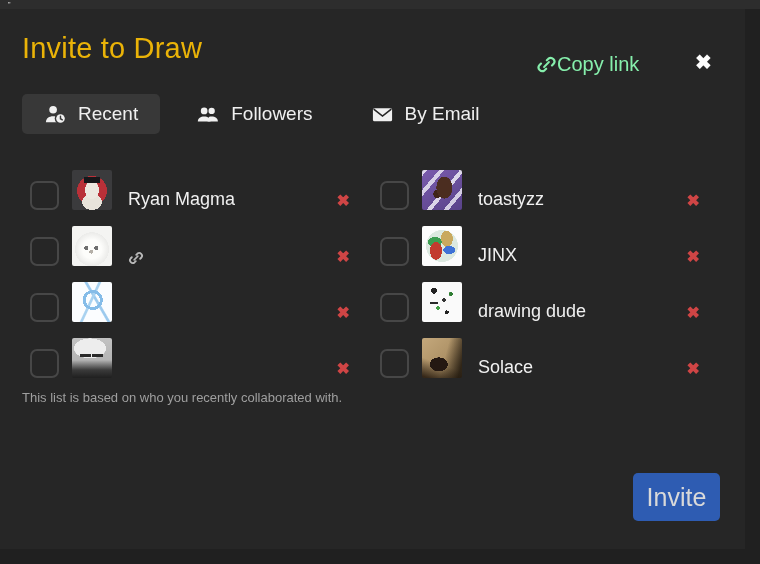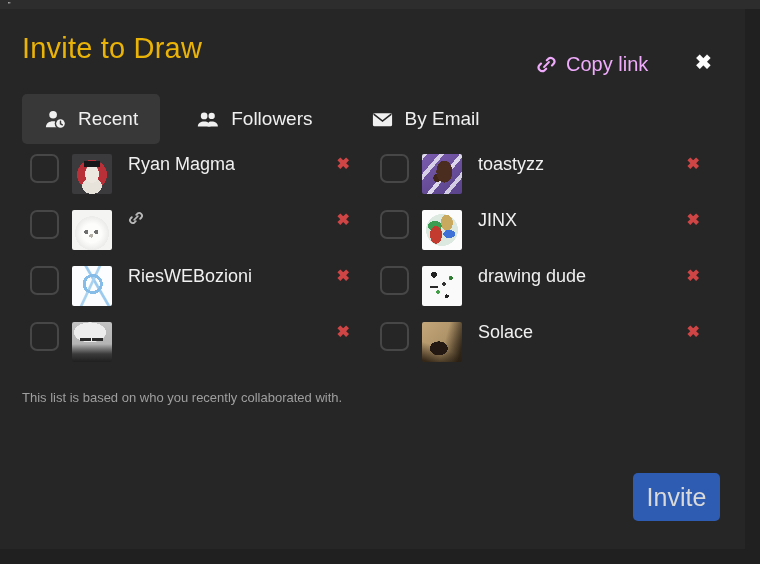--- a/index.html
+++ b/index.html
@@ -20,45 +20,45 @@
   .modal {
     position:absolute; left:0; top:9px; width:745px; height:540px;
     background:#262626;
   }
   .modal-title {
     position:absolute; left:22px; top:23px;
     font-size:29px; font-weight:400; color:#eab308; letter-spacing:.2px;
   }
   .copy-link {
     position:absolute; left:536px; top:44px;
-    display:flex; align-items:center; gap:9px;
-    color:#f0abfc; font-size:20px; cursor:pointer;
+    display:flex; align-items:center; 
+    color:#86efac; font-size:20px; cursor:pointer;
   }
   .copy-link svg { display:block; }
   .close-button {
     position:absolute; left:695px; top:43px;
     font-size:20px; font-weight:700; color:#fdfdfd; cursor:pointer;
     line-height:1;
   }
   .tabs {
     position:absolute; left:22px; top:85px;
     display:flex; gap:14px;
   }
   .tab {
     display:flex; align-items:center; gap:11px;
-    height:50px; padding:0 22px; border-radius:5px;
+    height:40px; padding:0 22px; border-radius:5px;
     font-size:19px; color:#f0f0f0; cursor:pointer;
   }
   .tab.active { background:#383838; }
   .tab svg { display:block; }
 
   .col { position:absolute; top:145px; width:322px; }
   .col-left  { left:30px; }
   .col-right { left:380px; }
-  .user-row { display:flex; align-items:flex-start; height:56px; }
+  .user-row { display:flex; align-items:flex-end; height:56px; }
   .checkbox {
     flex:0 0 auto;
     width:29px; height:29px;
     border:2px solid #474747; border-radius:7px;
     background:transparent; cursor:pointer;
   }
   .avatar {
     flex:0 0 auto;
     width:40px; height:40px; margin-left:13px; border-radius:2px;
     background-repeat:no-repeat;
@@ -231,23 +231,20 @@
             <path d="M11.6 16.8l-1.8 1.8a4.2 4.2 0 0 1-5.9-5.9l1.8-1.8" fill="none" stroke="currentColor" stroke-width="2.8" stroke-linecap="round"></path>
           </svg>
         </span>
       </span>
       <span class="remove">✖</span>
     </div>
 
     <div class="user-row">
       <span class="checkbox"></span>
       <span class="avatar av-ries"></span>
-      <span class="name">
-          <span class="nm">RiesWEBozioni</span>
-        </span>
       <span class="remove">✖</span>
     </div>
 
     <div class="user-row">
       <span class="checkbox"></span>
       <span class="avatar av-aqua"></span>
       <span class="remove">✖</span>
     </div>
 
   </div>

